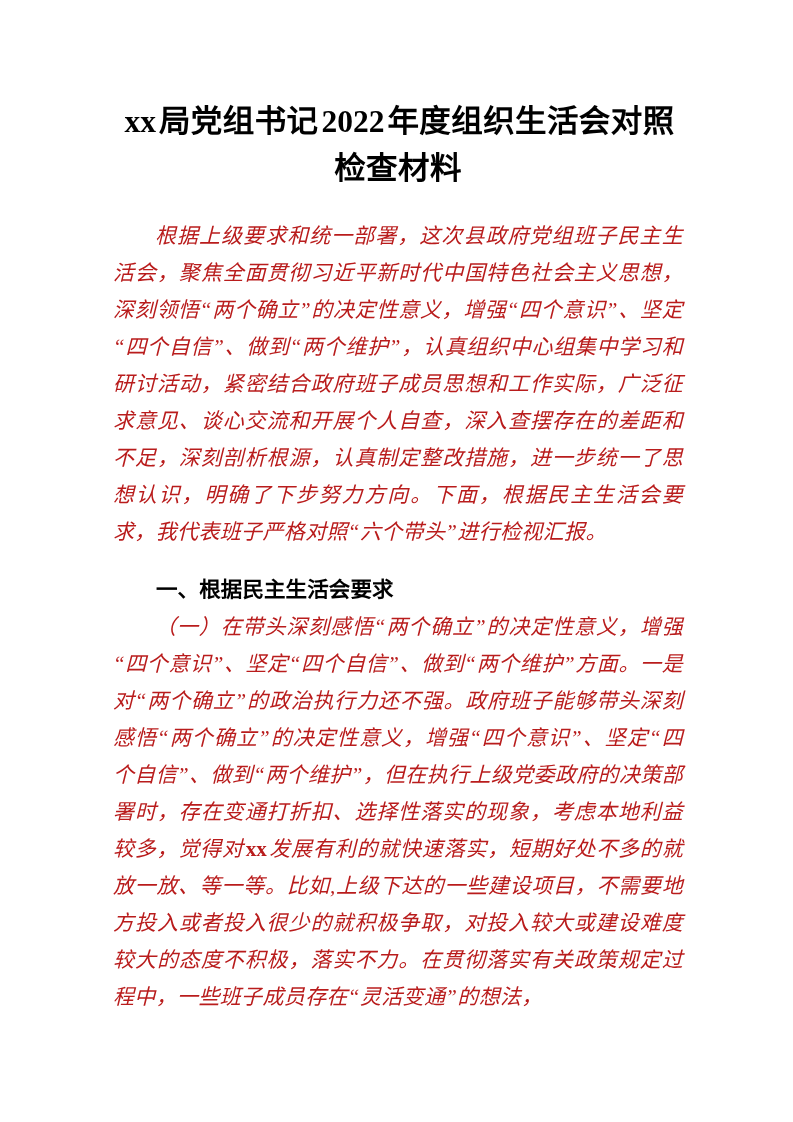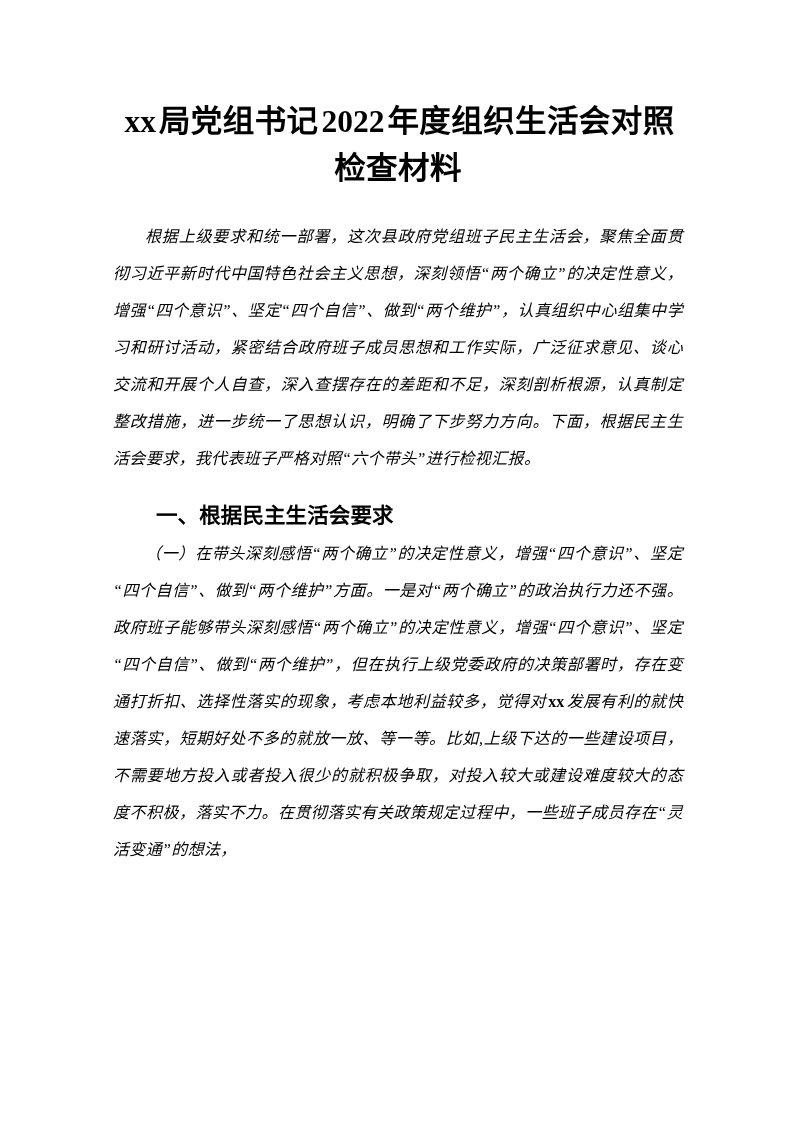--- a/index.html
+++ b/index.html
@@ -55,25 +55,25 @@
     text-align: justify;
     text-justify: inter-ideograph;
     word-break: break-all;
   }
 
   
   .para {
     margin: 0;
     text-indent: 2em;
     font-family: "Liberation Serif", "DejaVu Serif", serif;
-    font-size: 16px;
+    font-size: 21px;
     font-weight: 400;
     font-style: italic;
     line-height: 37px;
-    color: #000000;
+    color: #b91c1c;
     text-align: justify;
     text-justify: inter-ideograph;
     word-break: break-all;
     letter-spacing: 0.35px;
   }
 
   .para--lead {
     padding-top: 26px;
   }
 

